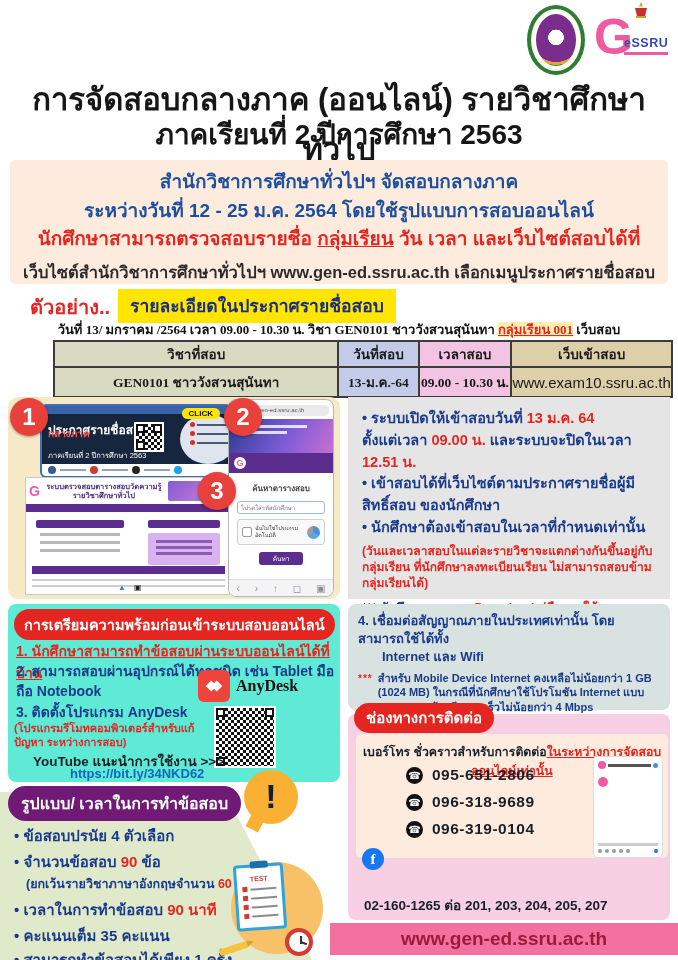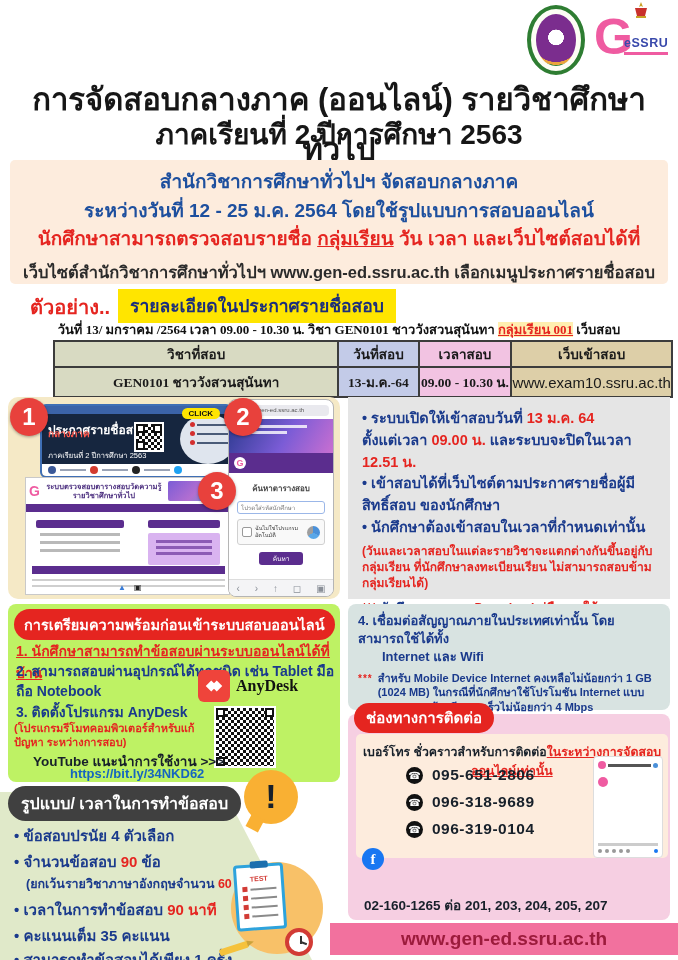--- a/index.html
+++ b/index.html
@@ -118,21 +118,21 @@
 
   
   .access { left:348px; top:397px; width:322px; height:202px; background:#e5e5e5; border-radius:0;
     padding:11px 12px 0 14px; color:#1a3a8c; font-weight:800; font-size:14.5px; line-height:1.5; }
   .red { color:#e52520; }
   .access .note { font-size:12px; color:#e52520; line-height:1.35; margin-top:4px; font-weight:bold; }
   .access .dl { font-size:12.5px; margin-top:8px; line-height:1.45; }
   .access .dl .lnk { color:#e52520; text-decoration:underline; }
 
   
-  .prepL { left:8px; top:604px; width:332px; height:178px; background:#bef264; border-radius:8px; }
+  .prepL { left:8px; top:604px; width:332px; height:178px; background:#5eead4; border-radius:8px; }
   .pill { display:inline-block; background:#e52520; color:#fff; font-weight:800; border-radius:16px; }
   .prepL .pill { position:absolute; left:6px; top:5px; font-size:14.5px; padding:4px 10px; }
   .prepL .i1 { position:absolute; left:8px; top:36px; color:#e52520; font-weight:800; font-size:14px; text-decoration:underline; }
   .prepL .i2 { position:absolute; left:8px; top:58px; width:320px; color:#1a3a8c; font-weight:800; font-size:14px; line-height:1.4; }
   .prepL .i3 { position:absolute; left:8px; top:97px; color:#1a3a8c; font-weight:800; font-size:14px; }
   .prepL .i3n { position:absolute; left:6px; top:117px; width:190px; color:#e52520; font-size:11px; font-weight:bold; line-height:1.3; }
   .prepL .yt { position:absolute; left:25px; top:146px; color:#17202a; font-weight:800; font-size:13.5px; }
   .prepL .lnk { position:absolute; left:62px; top:162px; color:#1565c0; font-weight:800; font-size:13px; }
   .anydesk { position:absolute; left:190px; top:66px; display:flex; align-items:center; gap:6px; }
   .anydesk .box { width:32px; height:32px; background:#ef443b; border-radius:6px; display:flex; align-items:center; justify-content:center; }
@@ -176,21 +176,21 @@
   .chat-icons i { width:4px; height:4px; border-radius:50%; background:#999; }
   .chat-icons i.blue { background:#1877f2; margin-left:auto; }
 
   
   .footbar { left:330px; top:923px; width:348px; height:32px; background:#f2719e; color:#9c1b3c;
     font-weight:800; font-size:19px; text-align:center; line-height:32px; }
 
   
   .fmt { left:0; top:792px; width:312px; height:168px; background:#e0e9c9;
     clip-path:polygon(0 0,72% 0,100% 100%,0 100%); }
-  .fmt-pill { position:absolute; left:8px; top:786px; background:#404040; color:#fff; font-weight:800;
+  .fmt-pill { position:absolute; left:8px; top:786px; background:#701a75; color:#fff; font-weight:800;
     font-size:16px; padding:5px 13px; border-radius:18px; z-index:4; }
   .alert { position:absolute; left:244px; top:770px; width:54px; height:54px; background:#f9b033;
     border-radius:50%; color:#17202a; font-weight:800; font-size:34px; text-align:center; line-height:52px; z-index:4; }
   .alert::after { content:""; position:absolute; left:4px; bottom:-6px; width:14px; height:14px;
     background:#f9b033; transform:rotate(28deg); }
   .fmt .b { position:absolute; left:14px; color:#1a3a8c; font-weight:800; font-size:15px; }
   .fmt .bn { position:absolute; left:26px; color:#1a3a8c; font-weight:800; font-size:12.5px; }
 
   
   .illus { left:213px; top:856px; width:112px; height:102px; z-index:3; }

